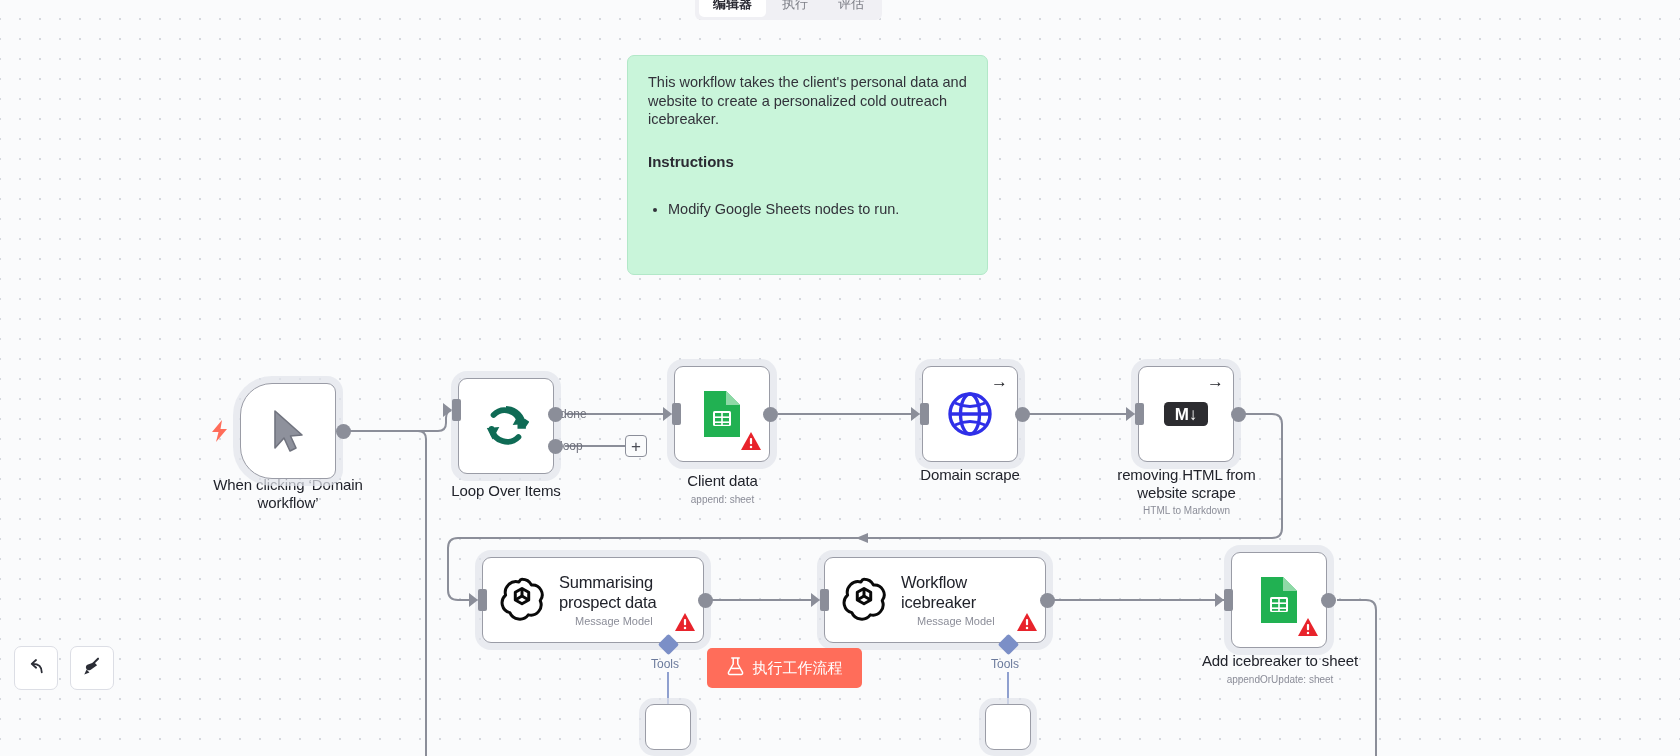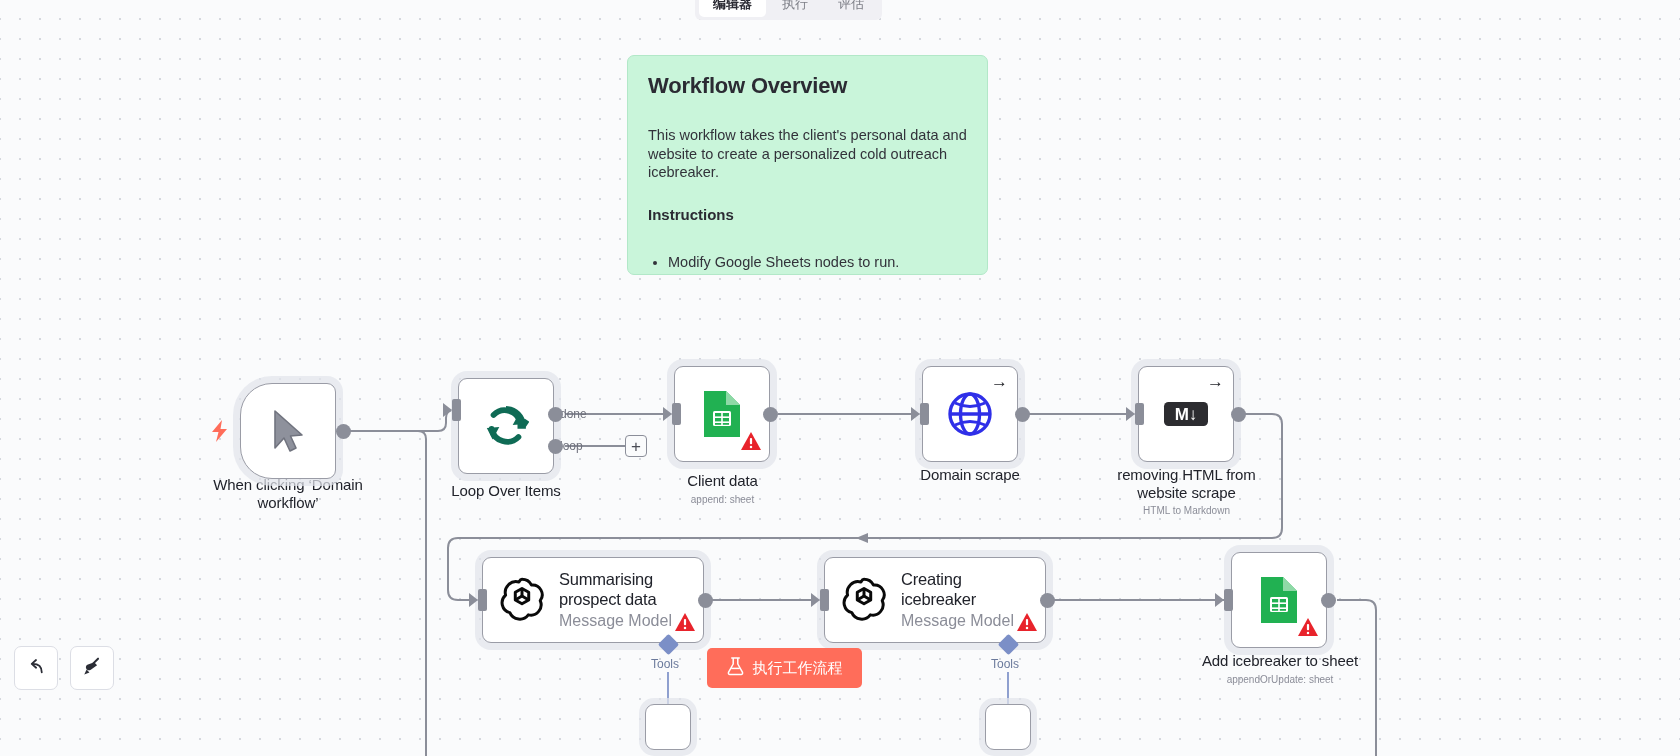--- a/index.html
+++ b/index.html
@@ -119,21 +119,21 @@
   }
   .caption .cap-sub {
     font-size: 10px; color: #8b8d98; margin-top: 4px; line-height: 1.2;
   }
 
   
   .wide-text { display: flex; flex-direction: column; justify-content: center; }
   .wide-text .wt-name {
     font-size: 16.5px; color: #21232b; line-height: 1.18; letter-spacing: -0.2px;
   }
-  .wide-text .wt-sub { font-size: 16px; color: #8b8d98; margin-top: 3px; }
+  .wide-text .wt-sub { font-size: 11px; color: #8b8d98; margin-top: 3px; margin-left: 16px; }
 
   
   .port-out {
     position: absolute;
     width: 15px; height: 15px; border-radius: 50%;
     background: #8b8e99; z-index: 14;
   }
   .port-in {
     position: absolute;
     width: 9px; height: 22px; border-radius: 2px;
@@ -220,21 +220,20 @@
 
 <div id="canvas">
 
   <div id="tabbar">
     <div class="tab active">编辑器</div>
     <div class="tab">执行</div>
     <div class="tab">评估</div>
   </div>
 
   <div id="sticky">
-    <div class="note-title">Workflow Overview</div>
     <div class="note-body">This workflow takes the client's personal data and website to create a personalized cold outreach icebreaker.</div>
     <div class="note-subtitle">Instructions</div>
     <ul>
       <li>Modify Google Sheets nodes to run.</li>
     </ul>
   </div>
 
   <svg id="wires">
 
     <path class="wire" d="M 343 431 L 418 431 Q 426 431 426 439 L 426 756"></path>
@@ -405,21 +404,21 @@
     <div>
       <svg width="46" height="46" viewBox="0 0 48 48">
         <path d="M24 4.5 c4.3 0 8 2.4 9.9 5.9 c3.9 -0.4 7.8 1.5 9.8 5.1 c2.1 3.7 1.7 8.1 -0.7 11.3 c1.6 3.6 1.1 8 -1.6 11.2 c-2.7 3.3 -7 4.6 -10.8 3.6 c-2.4 3.1 -6.3 4.9 -10.3 4.4 c-4.1 -0.5 -7.5 -3.1 -9 -6.7 c-3.8 -0.9 -6.9 -3.9 -7.8 -7.8 c-0.9 -4 0.5 -8 3.4 -10.5 c-1 -3.8 0.1 -8 3 -10.9 c2.9 -2.9 7.1 -3.9 10.9 -2.8 C22.1 5 23 4.5 24 4.5 Z" fill="none" stroke="#0a0a0a" stroke-width="3.1" stroke-linejoin="round"></path>
         <path d="M17 18 L24 14 L31 18 L31 26 L24 30 L17 26 Z" fill="none" stroke="#0a0a0a" stroke-width="3.1" stroke-linejoin="round"></path>
         <line x1="24" y1="14" x2="24" y2="22" stroke="#0a0a0a" stroke-width="3.1"></line>
         <line x1="31" y1="26" x2="24" y2="22" stroke="#0a0a0a" stroke-width="3.1"></line>
         <line x1="17" y1="26" x2="24" y2="22" stroke="#0a0a0a" stroke-width="3.1"></line>
       </svg>
     </div>
     <div class="wide-text">
-      <div class="wt-name">Creating icebreaker</div>
+      <div class="wt-name">Workflow icebreaker</div>
       <div class="wt-sub">Message Model</div>
     </div>
     <div class="warn">
       <svg width="22" height="20" viewBox="0 0 22 20">
         <path d="M11 1 L21 19 H1 Z" fill="#e8232b"></path>
         <rect x="9.9" y="7" width="2.2" height="6.2" rx="1" fill="#ffffff"></rect>
         <circle cx="11" cy="16" r="1.25" fill="#ffffff"></circle>
       </svg>
     </div>
   </div>

